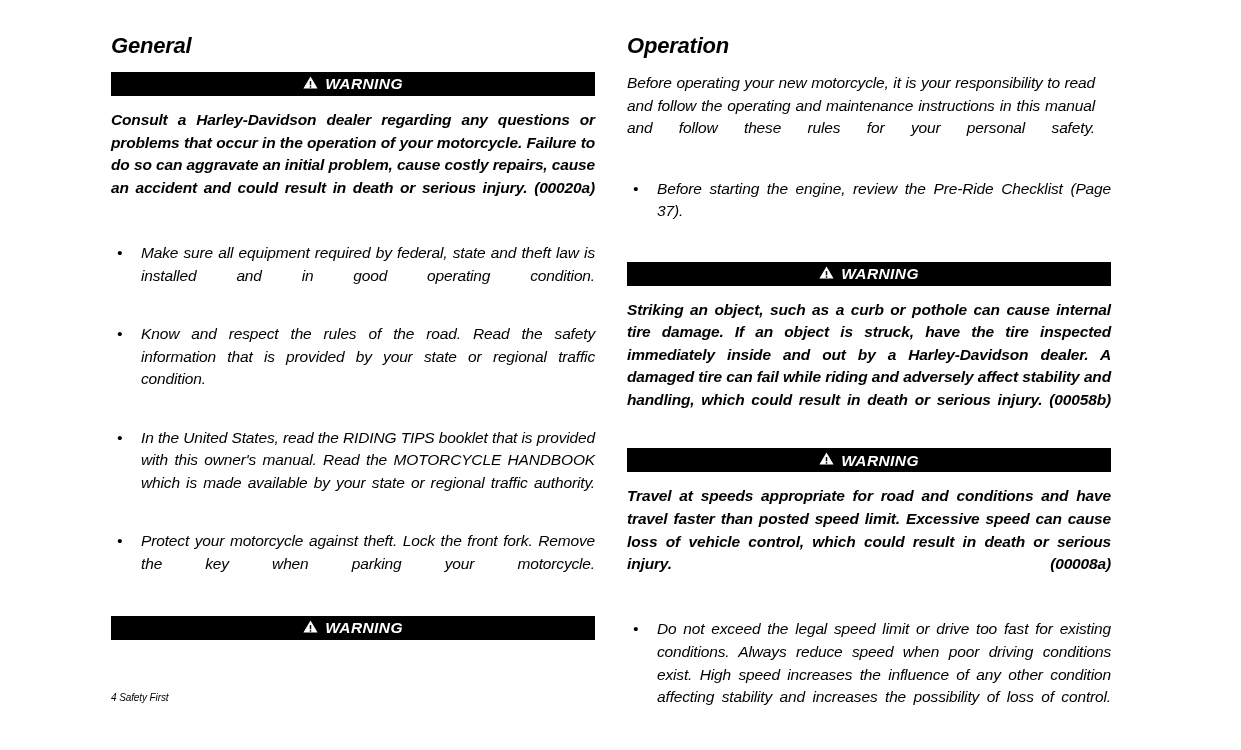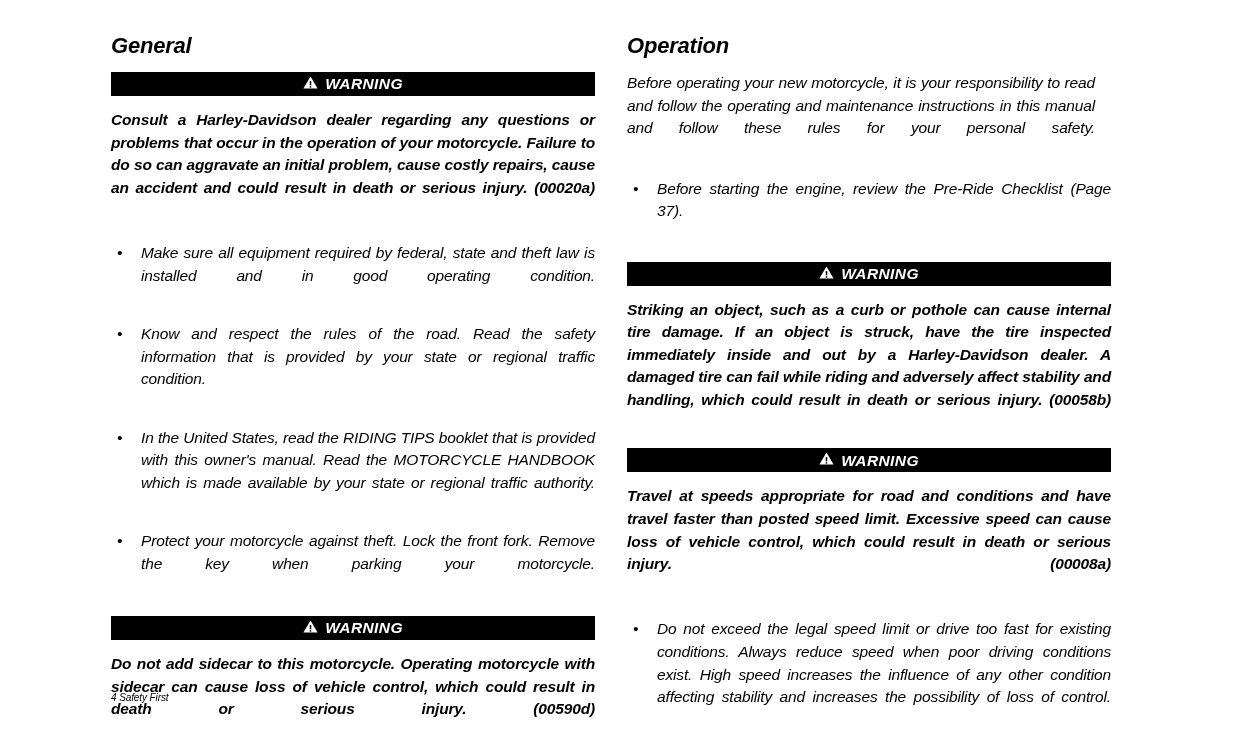--- a/index.html
+++ b/index.html
@@ -172,21 +172,20 @@
         <span class="warn-tri">
           <svg width="15" height="13" viewBox="0 0 15 13" aria-hidden="true">
             <polygon points="7.5,0.5 14.6,12.6 0.4,12.6" fill="#ffffff"></polygon>
             <rect x="6.75" y="5.1" width="1.5" height="4.2" fill="#000000"></rect>
             <rect x="6.75" y="10.2" width="1.5" height="1.5" fill="#000000"></rect>
           </svg>
         </span>
         <span class="wb-label">WARNING</span>
       </span>
     </div>
-    <div class="warning-body">Do not add sidecar to this motorcycle. Operating motorcycle with sidecar can cause loss of vehicle control, which could result in death or serious injury. (00590d)</div>
 
   </div>
 
   <div class="col col-right">
 
     <h2 class="section-title">Operation</h2>
 
     <p class="body-text">Before operating your new motorcycle, it is your responsibility to read and follow the operating and maintenance instructions in this manual and follow these rules for your personal safety.</p>
 
     <ul class="bullets" style="margin-bottom:16px;">

